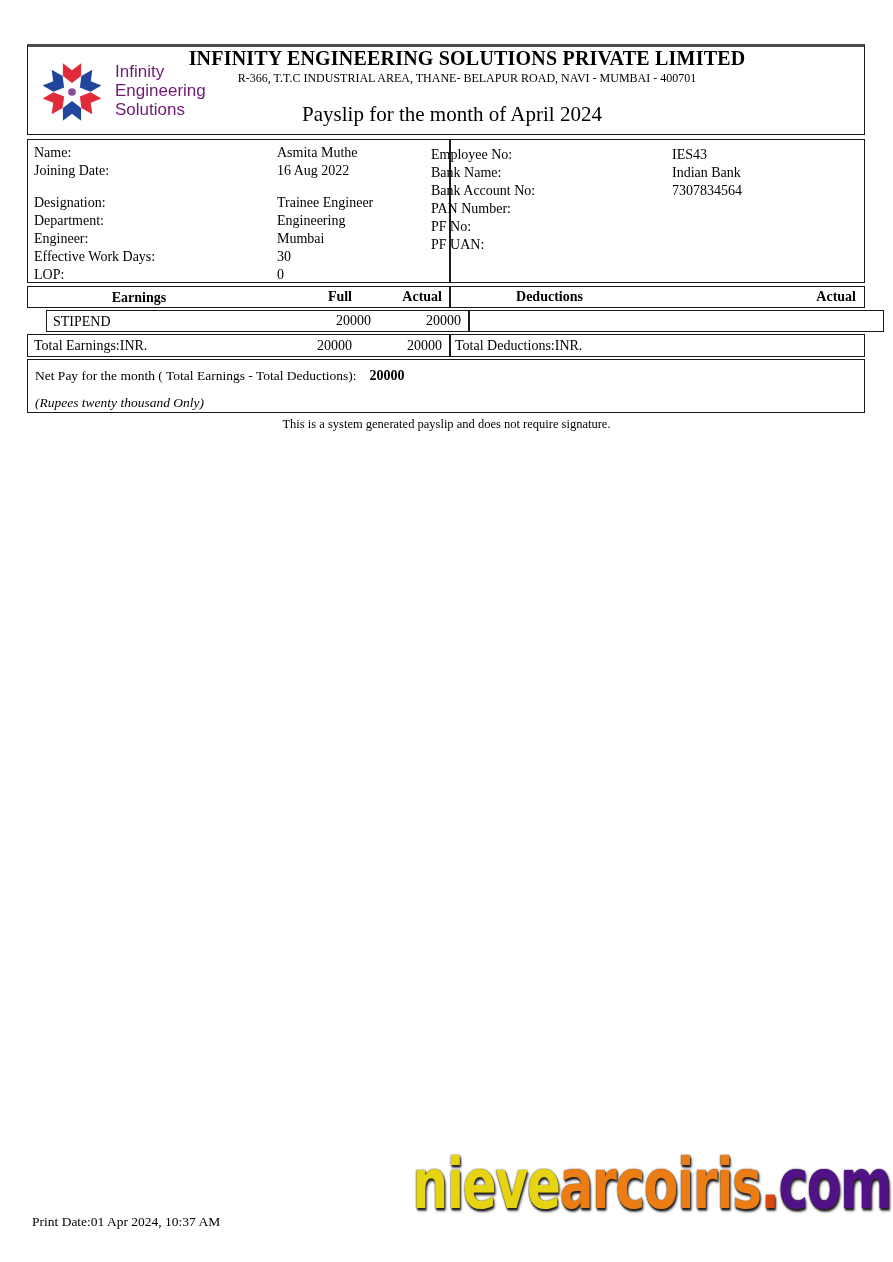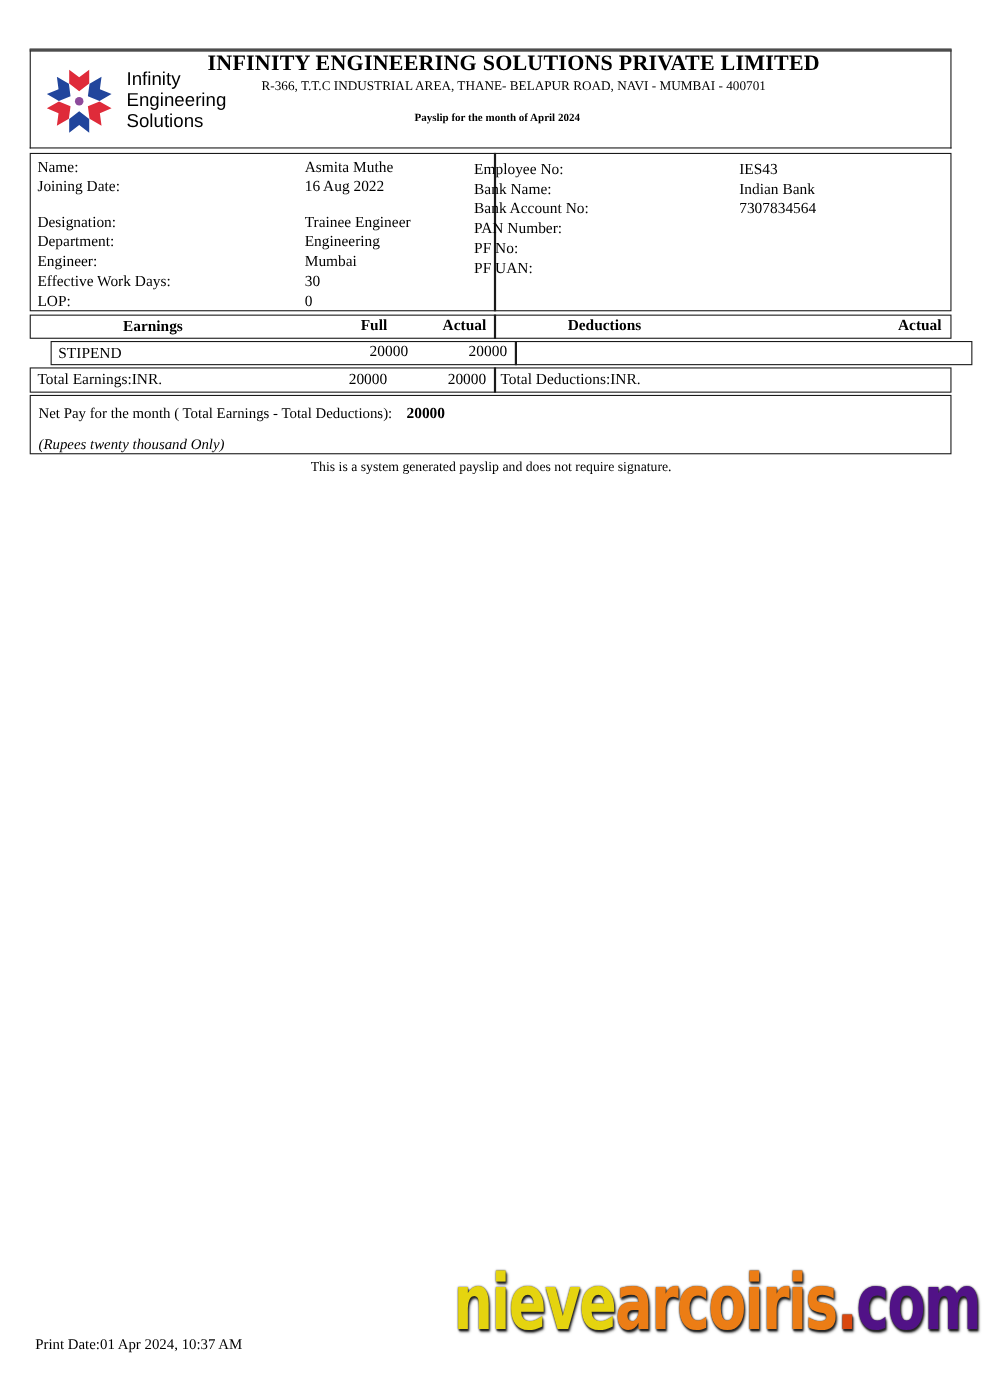--- a/index.html
+++ b/index.html
@@ -9,21 +9,21 @@
        border:1.5px solid #1a1a1a;background:#fff;}
   
   .header-box{top:44px;height:91px;border-top:3.5px solid #4d4d4d;}
   .logo{position:absolute;left:9px;top:8px;width:200px;height:76px;}
   .logo svg{position:absolute;left:0;top:2px;}
   .logo-text{position:absolute;left:78px;top:7px;font-family:"Liberation Sans",sans-serif;
              font-size:17px;line-height:1.12;font-weight:400;}
   .header-text{position:absolute;left:0;top:0;width:100%;padding-left:42px;box-sizing:border-box;text-align:center;}
   .company-name{font-size:20px;font-weight:bold;letter-spacing:.2px;}
   .company-address{margin-top:1px;font-size:12px;}
-  .payslip-title{margin-top:16px;font-size:10px;font-weight:bold;margin-left:-30px;}
+  .payslip-title{margin-top:16px;font-size:21px;font-weight:normal;margin-left:-30px;}
   
   .employee-box{top:139px;height:144px;}
   .vdiv{position:absolute;top:-1px;bottom:-1px;left:421px;width:1.5px;background:#1a1a1a;}
   .emp-left{position:absolute;left:0;top:0;width:421px;padding:4px 0 0 6px;box-sizing:border-box;}
   .emp-right{position:absolute;left:398px;top:0;right:0;padding:6px 0 0 5px;box-sizing:border-box;}
   .emp-row{display:flex;height:18px;line-height:18px;font-size:14px;gap:36px;}
   .emp-left .emp-row:nth-child(3){height:14px;}
   .emp-label{width:207px;flex:0 0 auto;}
   .emp-right .emp-label{width:205px;}
   .emp-value{flex:1;}
@@ -67,21 +67,21 @@
         <g>
           <path d="M 0,-13 L -13,-23 L -13,-41 L 0,-31 L 13,-41 L 13,-23 Z" fill="#df2b3a"></path>
           <path d="M 0,-13 L -13,-23 L -13,-41 L 0,-31 L 13,-41 L 13,-23 Z" transform="rotate(60)" fill="#21459c"></path>
           <path d="M 0,-13 L -13,-23 L -13,-41 L 0,-31 L 13,-41 L 13,-23 Z" transform="rotate(120)" fill="#df2b3a"></path>
           <path d="M 0,-13 L -13,-23 L -13,-41 L 0,-31 L 13,-41 L 13,-23 Z" transform="rotate(180)" fill="#21459c"></path>
           <path d="M 0,-13 L -13,-23 L -13,-41 L 0,-31 L 13,-41 L 13,-23 Z" transform="rotate(240)" fill="#df2b3a"></path>
           <path d="M 0,-13 L -13,-23 L -13,-41 L 0,-31 L 13,-41 L 13,-23 Z" transform="rotate(300)" fill="#21459c"></path>
           <circle cx="0" cy="0" r="5.5" fill="#8d4a9b"></circle>
         </g>
       </svg>
-      <div class="logo-text" style="color: #000000;">
+      <div class="logo-text" style="color: #701a75;">
         <div>Infinity</div>
         <div>Engineering</div>
         <div>Solutions</div>
       </div>
     </div>
     <div class="header-text">
       <div class="company-name">INFINITY ENGINEERING SOLUTIONS PRIVATE LIMITED</div>
       <div class="company-address">R-366, T.T.C INDUSTRIAL AREA, THANE- BELAPUR ROAD, NAVI - MUMBAI - 400701</div>
       <div class="payslip-title">Payslip for the month of April 2024</div>
     </div>

